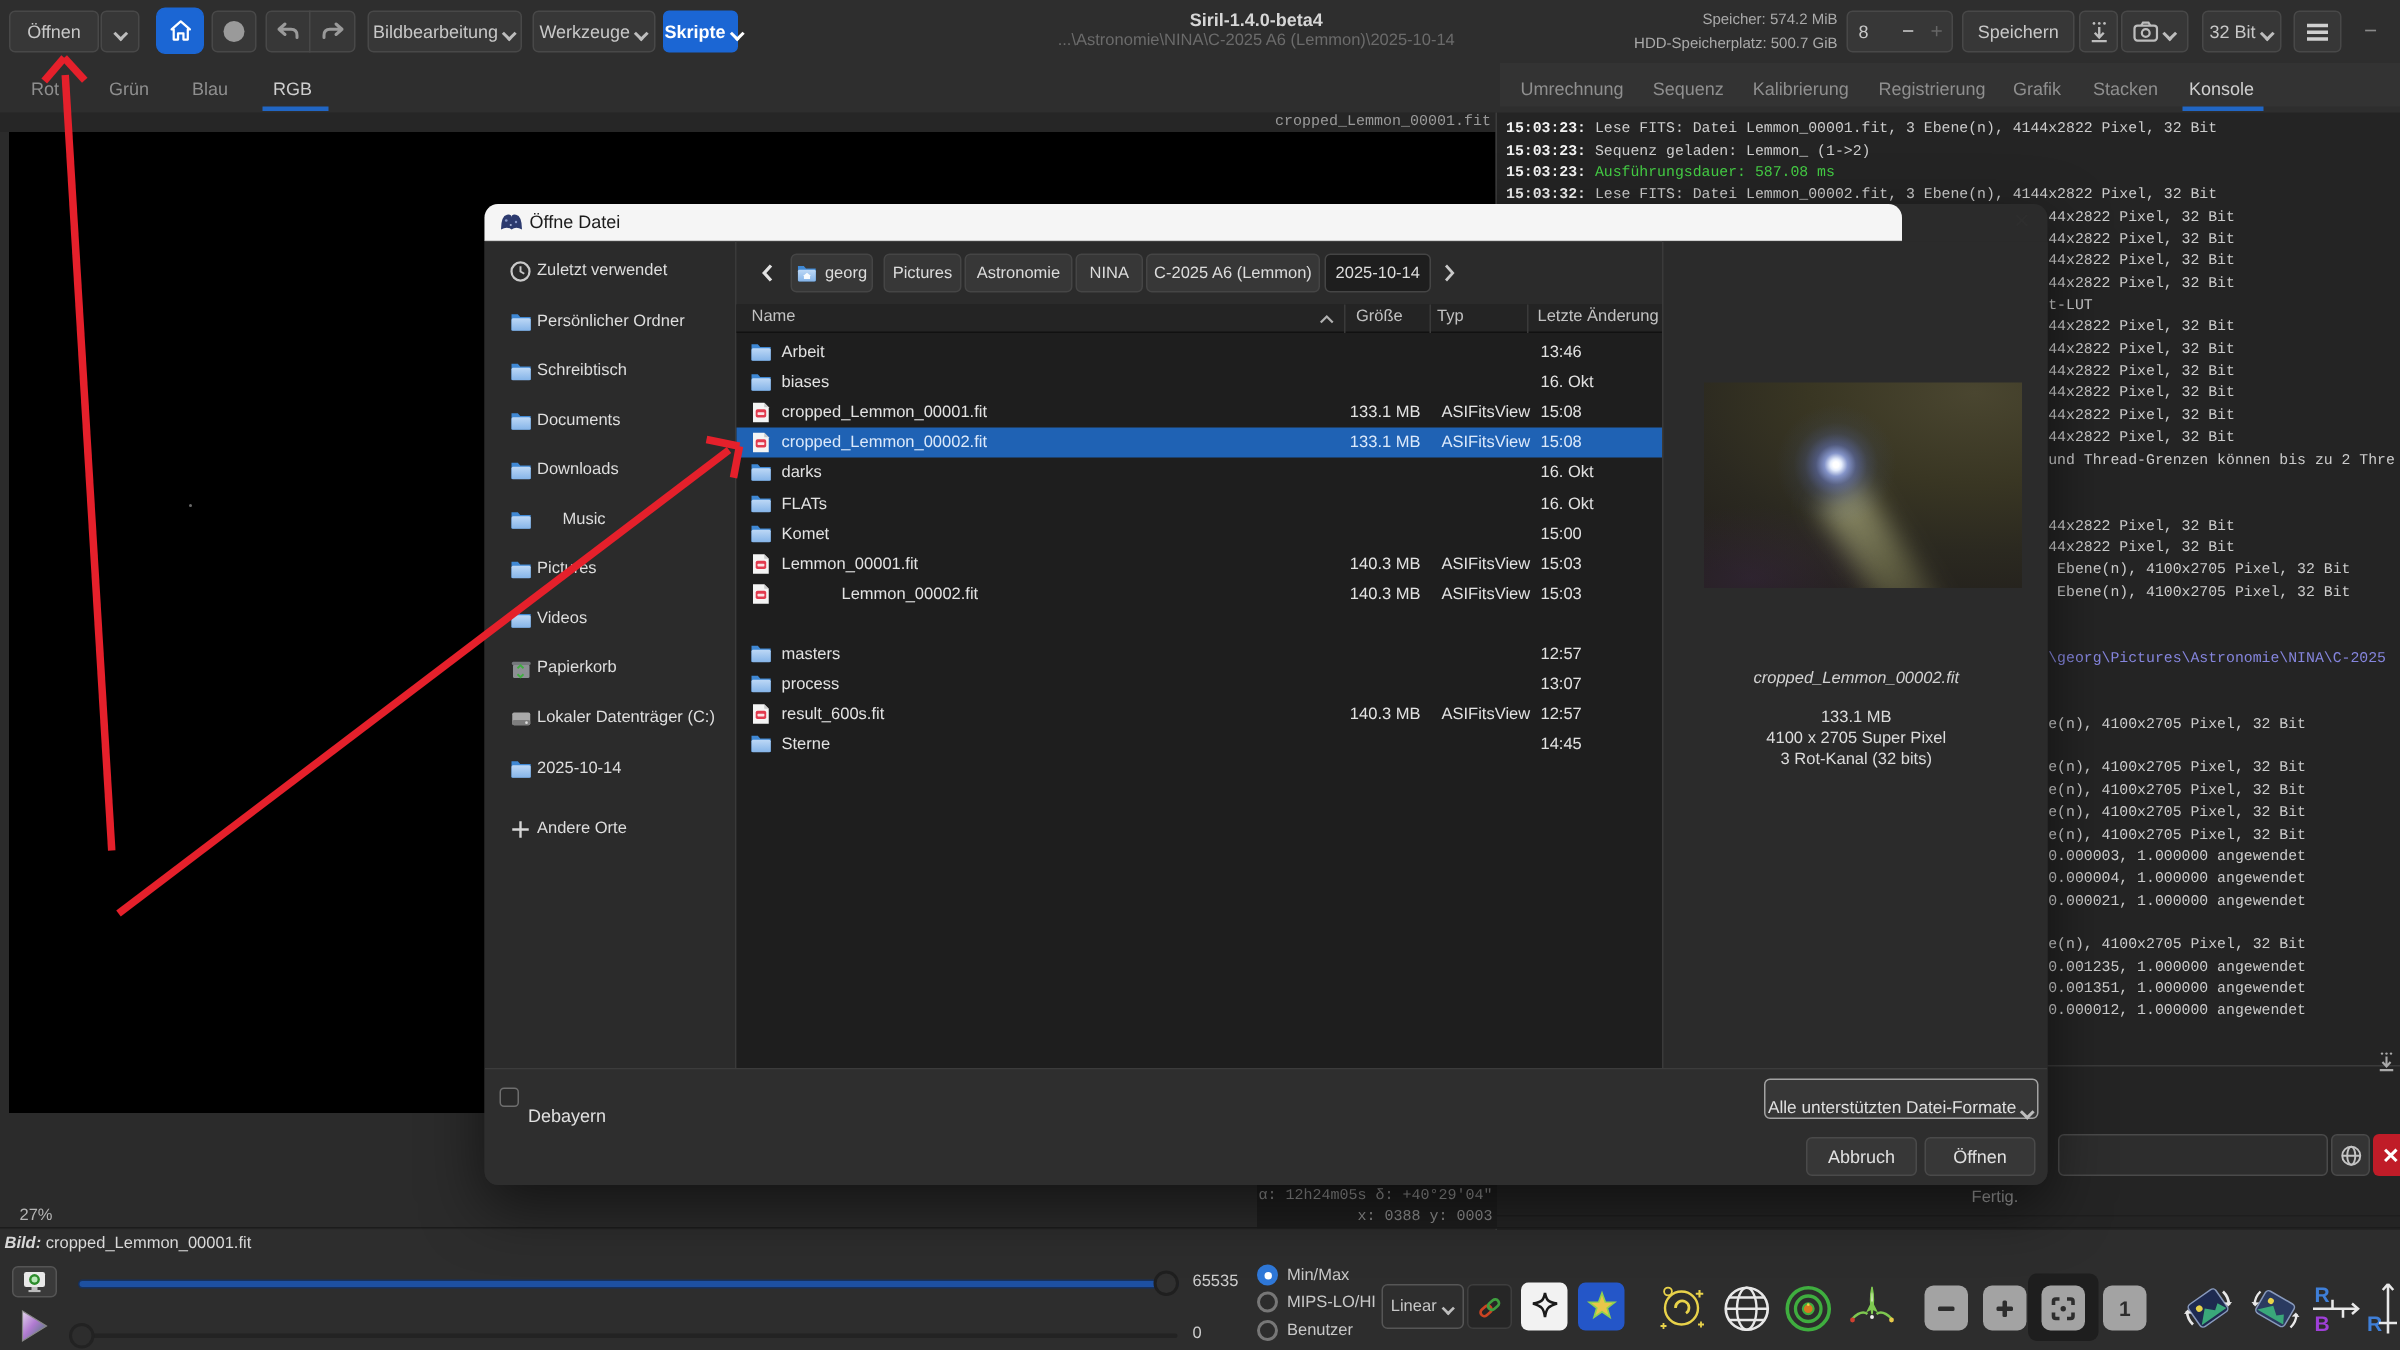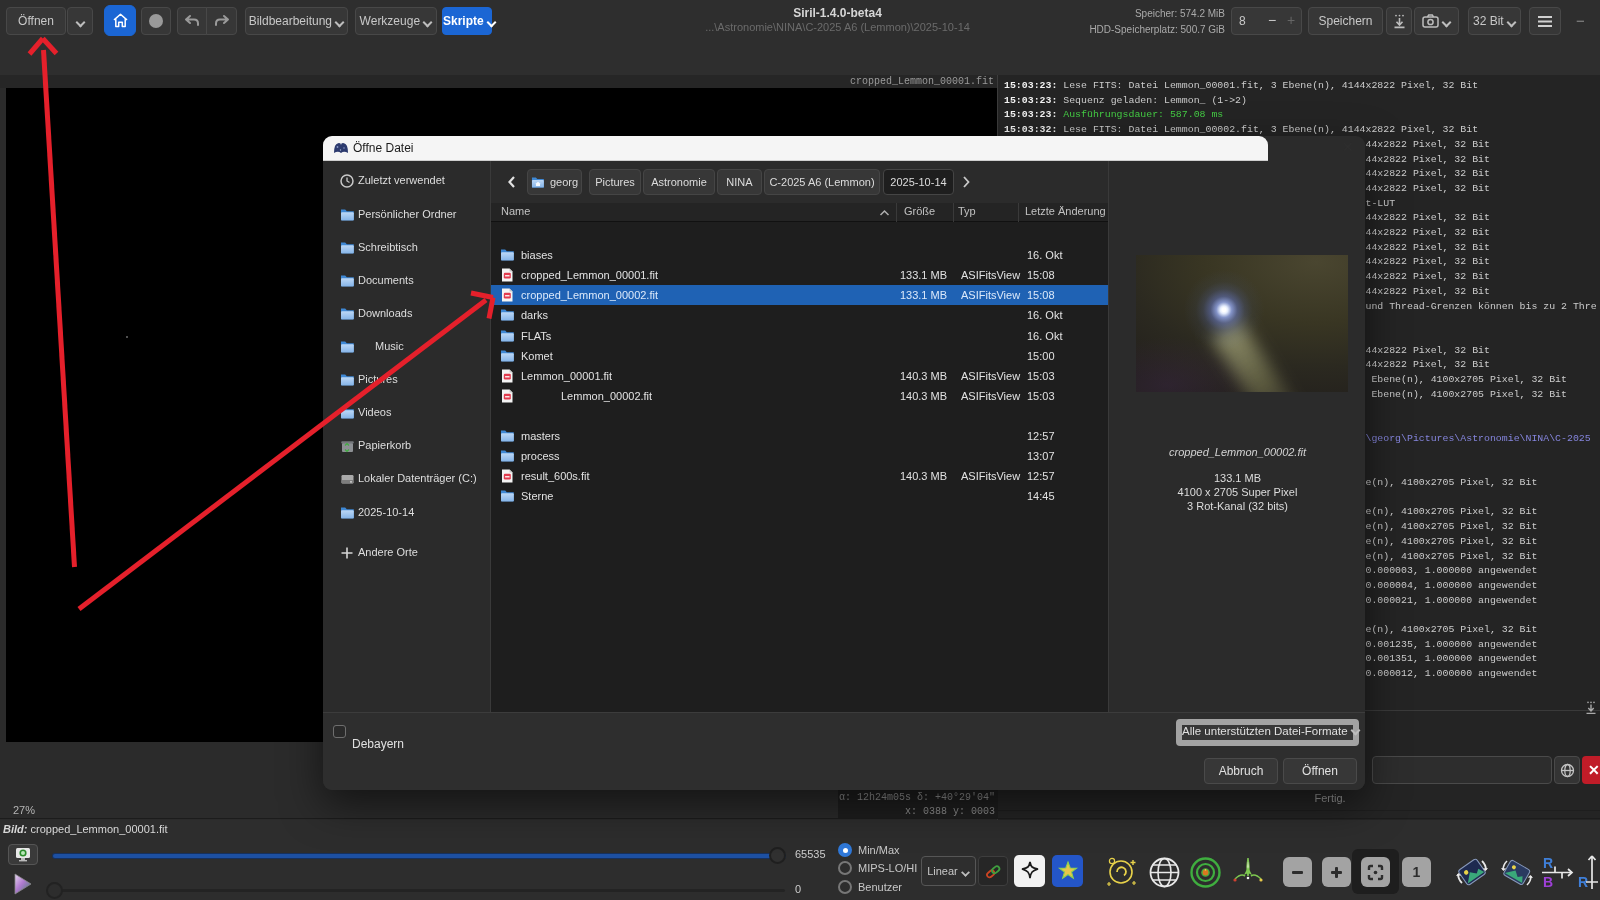--- a/index.html
+++ b/index.html
@@ -83,20 +83,37 @@
     </div>
     <div class="btn" style="left:1468px;top:7px;width:53px;height:28px;">32 Bit&nbsp;<span class="caret"></span></div>
     <div class="btn" style="left:1529px;top:7px;width:32px;height:28px;">
       <svg width="16" height="13" viewBox="0 0 16 13">
           <path d="M1 2 H15 M1 6.5 H15 M1 11 H15" stroke="#d0d0d0" stroke-width="2.2"></path>
         </svg>
     </div>
     <div class="abs" style="left:1576px;top:12px;color:#8a8a8a;font-size:15px;">−</div>
   </div>
 
+  <div class="abs" id="tabrow" style="left:0;top:41px;width:1600px;height:34px;background:#2e2e2e;">
+    <div class="abs" style="left:1000px;top:1px;width:600px;height:29px;background:#333333;"></div>
+    <div class="tab" style="left:10px;width:40px;">Rot</div>
+    <div class="tab" style="left:65px;width:42px;">Grün</div>
+    <div class="tab" style="left:119px;width:42px;">Blau</div>
+    <div class="tab" style="left:172px;width:46px;color:#cfcfcf;">RGB</div>
+    <div class="abs" style="left:175px;top:30px;width:44px;height:3px;background:#2166c4;"></div>
+
+    <div class="tab" style="left:1013px;width:70px;">Umrechnung</div>
+    <div class="tab" style="left:1098px;width:55px;">Sequenz</div>
+    <div class="tab" style="left:1163px;width:75px;">Kalibrierung</div>
+    <div class="tab" style="left:1250px;width:76px;">Registrierung</div>
+    <div class="tab" style="left:1338px;width:40px;">Grafik</div>
+    <div class="tab" style="left:1392px;width:50px;">Stacken</div>
+    <div class="tab" style="left:1453px;width:56px;color:#cfcfcf;">Konsole</div>
+    <div class="abs" style="left:1455px;top:30px;width:54px;height:3px;background:#2166c4;"></div>
+  </div>
 
   <div class="abs" id="leftpane" style="left:0;top:75px;width:998px;height:745px;background:#2b2b2b;">
     <div class="abs mono" style="left:0;top:0;width:998px;height:13px;background:#262626;color:#9a9a9a;
         font-size:10px;line-height:13px;text-align:right;padding-right:4px;">cropped_Lemmon_00001.fit</div>
     <div class="abs" style="left:6px;top:13px;width:991px;height:654px;background:#000;"></div>
     <div class="abs" style="left:997px;top:0;width:1px;height:745px;background:#3c3c3c;"></div>
     <div class="abs" style="left:126px;top:261px;width:2px;height:2px;background:#6a6a6a;border-radius:50%;"></div>
     <div class="abs" style="left:13px;top:729px;color:#b5b5b5;font-size:11px;">27%</div>
     <div class="abs mono" style="left:838px;top:715px;width:160px;height:29px;background:#1e1e1e;color:#8f8f8f;
         font-size:10px;line-height:13.5px;text-align:right;padding:1px 3px 0 0;">α: 12h24m05s δ: +40°29'04"<br>x: 0388 y: 0003</div>
@@ -456,20 +473,27 @@
             <path d="M1.5 6 L5.5 2 L9.5 6" fill="none" stroke="#b0b0b0" stroke-width="1.5"></path>
           </svg>
         <div class="abs" style="left:405px;top:0;width:1px;height:19px;background:#3a3a3a;"></div>
         <div class="abs" style="left:413px;top:2px;font-size:11px;color:#c2c2c2;">Größe</div>
         <div class="abs" style="left:462px;top:0;width:1px;height:19px;background:#3a3a3a;"></div>
         <div class="abs" style="left:467px;top:2px;font-size:11px;color:#c2c2c2;">Typ</div>
         <div class="abs" style="left:527px;top:0;width:1px;height:19px;background:#3a3a3a;"></div>
         <div class="abs" style="left:534px;top:2px;font-size:11px;color:#c2c2c2;">Letzte Änderung</div>
       </div>
     </div>
+    <div class="abs" style="left:168px;top:89.0px;width:617px;height:20.1px;">
+        <svg style="position:absolute;left:9px;top:3px;" width="15" height="14" viewBox="0 0 15 14">
+          <use href="#folder"></use>
+        </svg>
+        <div class="abs" style="left:30px;top:4px;font-size:11px;color:#e2e2e2;">Arbeit</div>
+        <div class="abs" style="left:536px;top:4px;font-size:11px;color:#e2e2e2;">13:46</div>
+      </div>
       <div class="abs" style="left:168px;top:109.1px;width:617px;height:20.1px;">
         <svg style="position:absolute;left:9px;top:3px;" width="15" height="14" viewBox="0 0 15 14">
           <use href="#folder"></use>
         </svg>
         <div class="abs" style="left:30px;top:4px;font-size:11px;color:#e2e2e2;">biases</div>
         <div class="abs" style="left:536px;top:4px;font-size:11px;color:#e2e2e2;">16. Okt</div>
       </div>
       <div class="abs" style="left:168px;top:129.2px;width:617px;height:20.1px;">
         <svg style="position:absolute;left:9px;top:3px;" width="15" height="14" viewBox="0 0 15 14">
           <use href="#fits"></use>
@@ -567,21 +591,21 @@
         <div class="abs" style="left:0;top:0;width:212px;height:137px;
             background:radial-gradient(circle at 41.5% 40%, #ffffff 1.3%, #e4ecfc 2.6%, rgba(150,170,240,0.8) 5.2%, rgba(105,125,210,0.5) 9%, rgba(85,105,175,0.25) 14%, rgba(70,90,140,0.1) 19%, rgba(0,0,0,0) 27%);"></div>
       </div>
       <div class="abs" style="left:0;top:285px;width:257px;text-align:center;font-size:11px;font-style:italic;color:#d2d2d2;">cropped_Lemmon_00002.fit</div>
       <div class="abs" style="left:0;top:310px;width:257px;text-align:center;font-size:11px;line-height:14.2px;color:#dcdcdc;">133.1 MB<br>4100 x 2705 Super Pixel<br>3 Rot-Kanal (32 bits)</div>
     </div>
 
     <div class="abs" style="left:0;top:576px;width:1042px;height:78px;background:#2e2e2e;border-top:1px solid #3c3c3c;border-radius:0 0 9px 9px;">
       <div class="abs" style="left:10px;top:12px;width:13px;height:13px;border:1px solid #6e6e6e;border-radius:3px;background:#2a2a2a;"></div>
       <div class="abs" style="left:29px;top:12px;font-size:12px;color:#e0e0e0;margin-top:12px;">Debayern</div>
-      <div class="abs" style="left:853px;top:6px;width:183px;height:27px;background:#373737;border:6px solid #a3a3a3;border-radius:4px;display:flex;align-items:flex-start;justify-content:center;font-size:11.5px;color:#e0e0e0;">Alle unterstützten Datei-Formate&nbsp;<span class="caret"></span></div>
+      <div class="abs" style="left:853px;top:6px;width:183px;height:27px;background:#373737;border:1px solid #a3a3a3;border-radius:4px;display:flex;align-items:flex-end;justify-content:center;font-size:11.5px;color:#e0e0e0;">Alle unterstützten Datei-Formate&nbsp;<span class="caret"></span></div>
       <div class="abs" style="left:881px;top:45px;width:74px;height:26px;background:#373737;border:1px solid #4a4a4a;border-radius:4px;display:flex;align-items:center;justify-content:center;font-size:12px;color:#e0e0e0;">Abbruch</div>
       <div class="abs" style="left:960px;top:45px;width:74px;height:26px;background:#373737;border:1px solid #4a4a4a;border-radius:4px;display:flex;align-items:center;justify-content:center;font-size:12px;color:#e0e0e0;">Öffnen</div>
     </div>
   </div>
 
   <svg class="abs" style="left:0;top:0;z-index:50;pointer-events:none;" width="1600" height="900" viewBox="0 0 1600 900">
     <g stroke="#e5202b" stroke-width="5" fill="none">
       <path d="M74.5 567 L43.5 50"></path>
       <path d="M42.8 38.5 L29.5 54"></path>
       <path d="M42.8 38.5 L56.5 53.5"></path>

